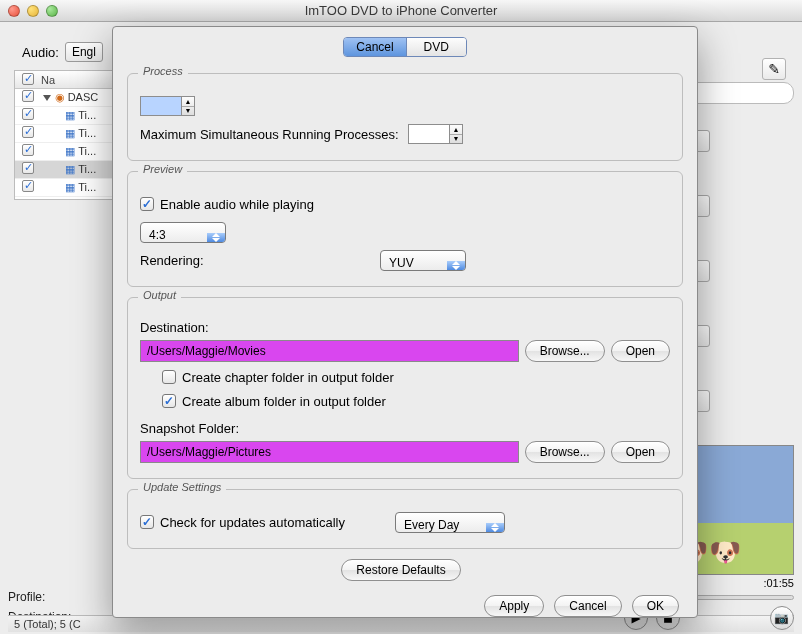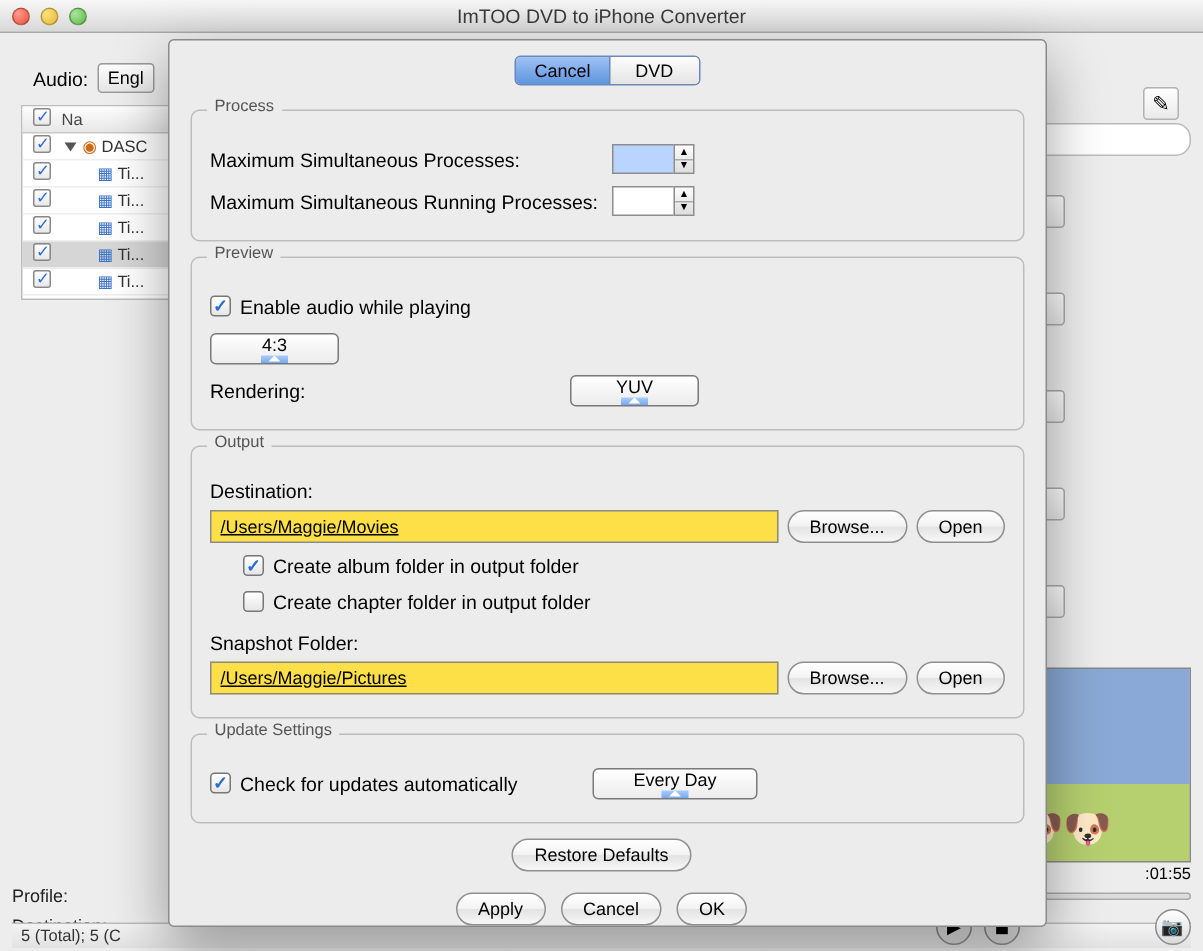--- a/index.html
+++ b/index.html
@@ -113,21 +113,21 @@
     background:linear-gradient(#9fc2f3,#5e95de);
     color:#000;
   }
   .seg .tab + .tab{ border-left:1px solid #6d88b8;}
 
   .group {
     border:1px solid #bdbdbd; border-radius:6px; padding:18px 12px 12px 12px; margin:10px 4px 0 4px;
     position:relative;
   }
   .group > .legend{
-    position:absolute; top:-9px; left:10px; background:#ececec; padding:0 5px; font-size:11px; color:#555;
+    position:absolute; top:-9px; left:10px; background:#ececec; padding:0 5px; font-size:11px; color:#555;font-style:italic;
   }
   .row { display:flex; align-items:center; height:28px; font-size:13px;}
   .row .lbl{ flex:0 0 268px;}
   .row.tight{ height:24px;}
   .stepper {
     display:inline-flex; align-items:stretch; height:20px;
   }
   .stepper input{
     width:28px; height:20px; border:1px solid #8d8d8d; border-right:none; font-size:12px; padding:0 20px;
   }
@@ -141,43 +141,42 @@
   .chk { display:inline-flex; align-items:flex-start; gap:6px; font-size:13px;}
   .chk .box{
     width:14px;height:14px;border:1px solid #777;border-radius:3px;background:linear-gradient(#fff,#e6e6e6);
     display:inline-flex;align-items:center;justify-content:center;
   }
   .chk.checked .box::after{
     content:"✓"; color:#2a6dd4; font-size:12px; font-weight:bold; line-height:1;
   }
 
   .combo {
-    display:inline-flex; align-items:center; height:21px; border:1px solid #7a7a7a; border-radius:4px; overflow:hidden; min-width:86px;
+    display:inline-flex; align-items:flex-end; height:21px; border:1px solid #7a7a7a; border-radius:4px; overflow:hidden; min-width:86px;
     background:linear-gradient(#ffffff,#ececec);
-    flex-direction:column;
   }
   .combo .val{ padding:0 8px; display:flex;align-items:center; font-size:12px; flex:1;}
   .combo .btn{
     width:18px; background:linear-gradient(#a9cdfb,#4f8ae0);
     display:flex;flex-direction:column;align-items:center;justify-content:center;
   }
   .combo .btn::before{content:"";border-left:4px solid transparent;border-right:4px solid transparent;border-bottom:4px solid #fff;margin-bottom:1px;}
   .combo .btn::after{content:"";border-left:4px solid transparent;border-right:4px solid transparent;border-top:4px solid #fff;}
 
   .textfield{
-    height:22px;background:#fde047;border:1px solid #8a8a8a; width:380px; font-size:12px; padding:0 6px; display:flex;align-items:center;text-decoration:underline;
+    height:22px;background:#d946ef;border:1px solid #8a8a8a; width:380px; font-size:12px; padding:0 6px; display:flex;align-items:center;
   }
   .aquabtn{
     height:22px; padding:0 14px; border:1px solid #8f8f8f; border-radius:11px;
     background:linear-gradient(#ffffff 0%, #f3f3f3 48%, #e3e3e3 52%, #f7f7f7 100%);
     font-size:12px; display:inline-flex;align-items:center; cursor:pointer;
     box-shadow: inset 0 1px 0 #fff;
   }
   .footer{
-    display:flex; justify-content:center; gap:10px; margin-top:14px; padding-right:8px;
+    display:flex; justify-content:flex-end; gap:10px; margin-top:14px; padding-right:8px;
   }
 
   .sublabel{ font-size:13px; margin:4px 0 2px 0;}
   .indent{ margin-left:22px; }
   .gap6{ gap:6px; }
 
   .restorerow{ display:flex; justify-content:center; margin:10px 8px 0 0;}
 
   
   .edit-ico{
@@ -274,21 +273,20 @@
         </div>
       <div class="tab">
           <span>DVD</span>
         </div>
     </div>
   </div>
 
   <div class="group">
     <div class="legend">Process</div>
     <div class="row">
-      <div class="lbl">Maximum Simultaneous Processes:</div>
       <div class="stepper">
         <input type="text" style="background: rgb(184, 212, 255);" value="10">
         <div class="arrows">
             <div>▲</div>
             <div>▼</div>
           </div>
       </div>
     </div>
     <div class="row">
       <div class="lbl">Maximum Simultaneous Running Processes:</div>
@@ -334,29 +332,29 @@
           <span>/Users/Maggie/Movies</span>
         </div>
       <div class="aquabtn">
           <span>Browse...</span>
         </div>
       <div class="aquabtn">
           <span>Open</span>
         </div>
     </div>
     <div class="row tight indent">
+      <label class="chk">
+        <span class="box"></span>
+        <span>Create chapter folder in output folder</span>
+      </label>
+    </div>
+    <div class="row tight indent">
       <label class="chk checked">
         <span class="box"></span>
         <span>Create album folder in output folder</span>
-      </label>
-    </div>
-    <div class="row tight indent">
-      <label class="chk">
-        <span class="box"></span>
-        <span>Create chapter folder in output folder</span>
       </label>
     </div>
 
     <div class="sublabel" style="margin-top:8px">Snapshot Folder:</div>
     <div class="row gap6">
       <div class="textfield">
           <span>/Users/Maggie/Pictures</span>
         </div>
       <div class="aquabtn">
           <span>Browse...</span>

